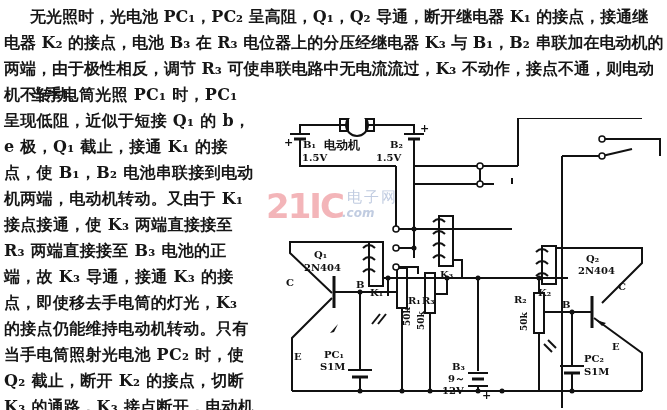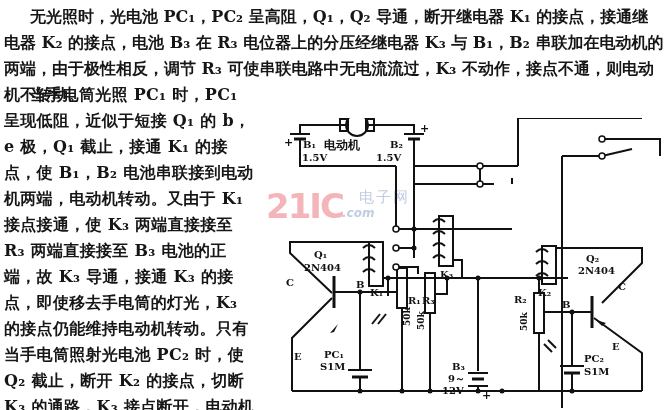--- a/index.html
+++ b/index.html
@@ -19,21 +19,21 @@
     #p1 { left: 4px; top: 4px; width: 660px; text-indent: 26px; }
     #p2 { left: 4px; top: 82px; width: 254px; text-indent: 26px; letter-spacing: 0.3px; }
     .diagram { position: absolute; left: 262px; top: 118px; width: 405px; height: 290px; }
     .diagram svg text { font-family: "DejaVu Serif", "Liberation Serif", serif; font-weight: bold; fill: #111; }
     .watermark {
       position: absolute; left: 266px; top: 186px;
       font-family: "DejaVu Sans", "Liberation Sans", sans-serif;
       font-weight: bold; font-size: 34px; color: #f2a9ad; opacity: 0.85;
       letter-spacing: -2px;
     }
-    .watermark .cn { font-size: 15px; letter-spacing: 2px; color: #b7c4dc; font-weight: normal; vertical-align: 16px; margin-left: 16px; }
+    .watermark .cn { font-size: 15px; letter-spacing: 2px; color: #b7c4dc; font-weight: normal; vertical-align: 16px; margin-left: 4px; }
     .watermark .com { font-size: 12px; color: #b7c4dc; font-style: italic; position: absolute; left: 76px; top: 20px; letter-spacing: 0; }
   </style>
 </head>
 <body>
 
 <p class="para" id="p1">无光照时，光电池 PC₁，PC₂ 呈高阻，Q₁，Q₂ 导通，断开继电器 K₁ 的接点，接通继电器 K₂ 的接点，电池 B₃ 在 R₃ 电位器上的分压经继电器 K₃ 与 B₁，B₂ 串联加在电动机的两端，由于极性相反，调节 R₃ 可使串联电路中无电流流过，K₃ 不动作，接点不通，则电动机不转动。</p>
 <p class="para" id="p2">当手电筒光照 PC₁ 时，PC₁ 呈现低阻，近似于短接 Q₁ 的 b，e 极，Q₁ 截止，接通 K₁ 的接点，使 B₁，B₂ 电池串联接到电动机两端，电动机转动。又由于 K₁ 接点接通，使 K₃ 两端直接接至 R₃ 两端直接接至 B₃ 电池的正端，故 K₃ 导通，接通 K₃ 的接点，即使移去手电筒的灯光，K₃ 的接点仍能维持电动机转动。只有当手电筒照射光电池 PC₂ 时，使 Q₂ 截止，断开 K₂ 的接点，切断 K₃ 的通路，K₃ 接点断开，电动机才停止转动。</p>
 
 <div class="watermark">
   <span>21IC</span><span class="cn">电子网</span><span class="com">.com</span>

